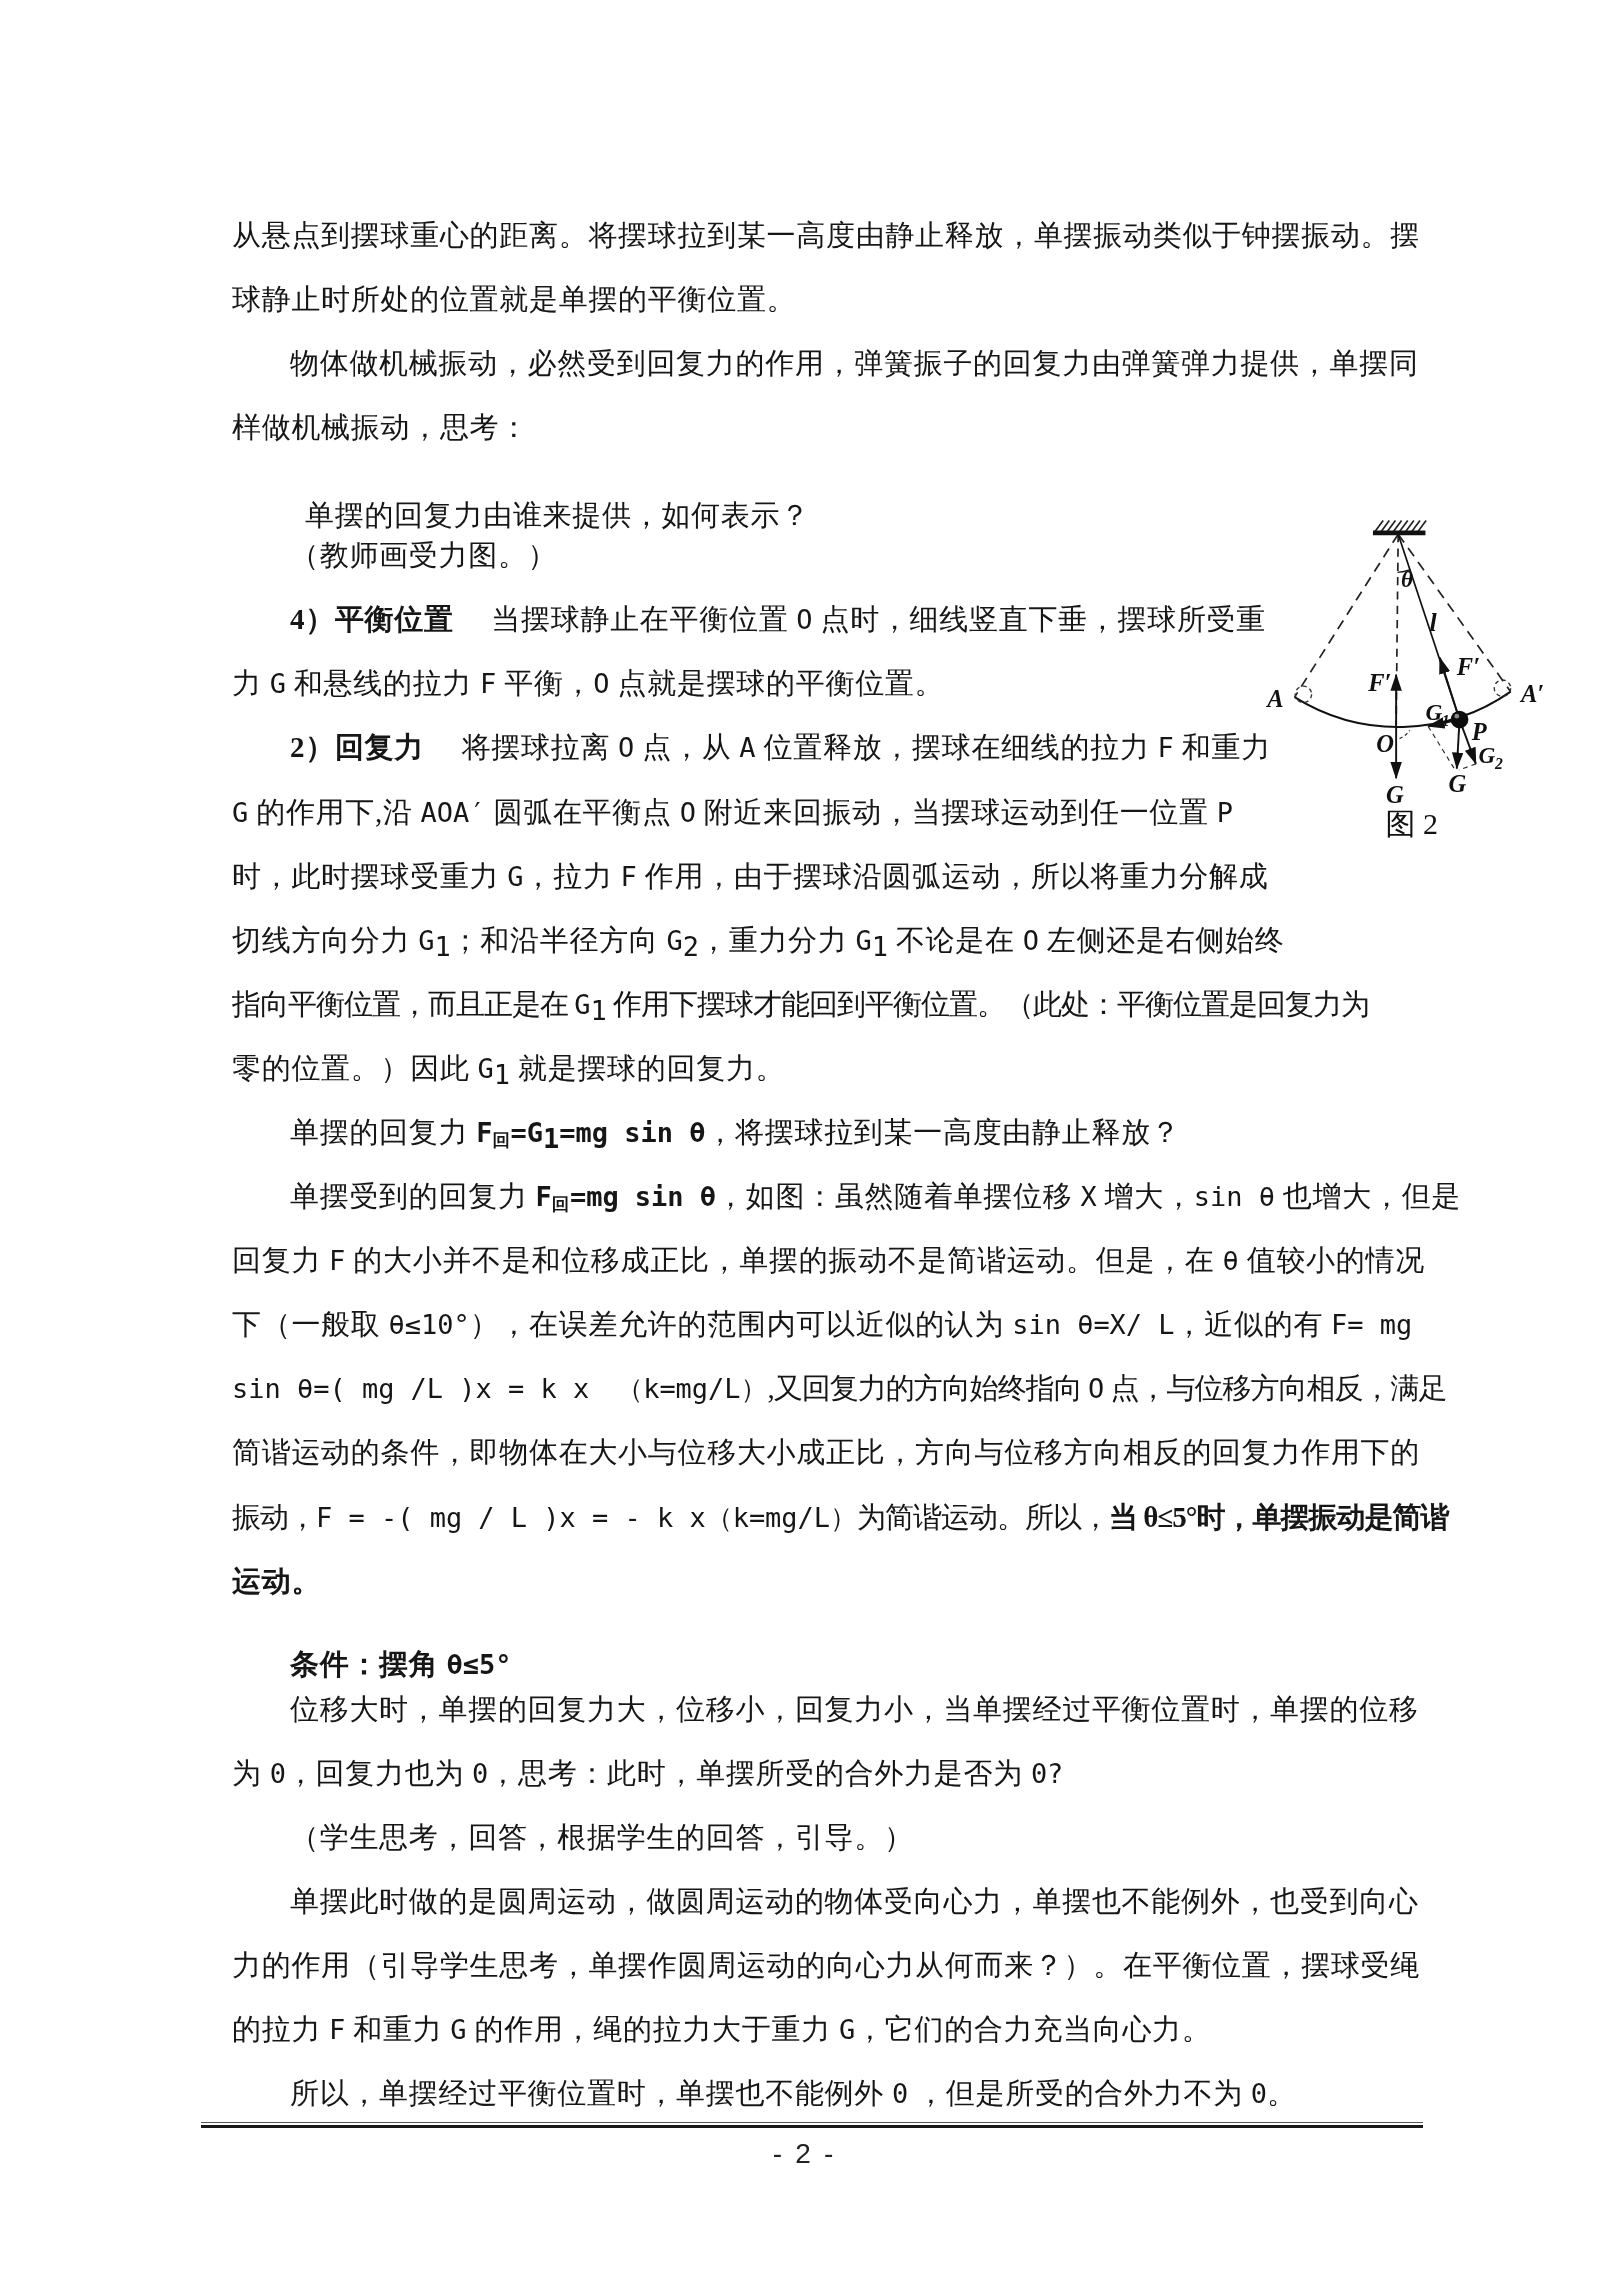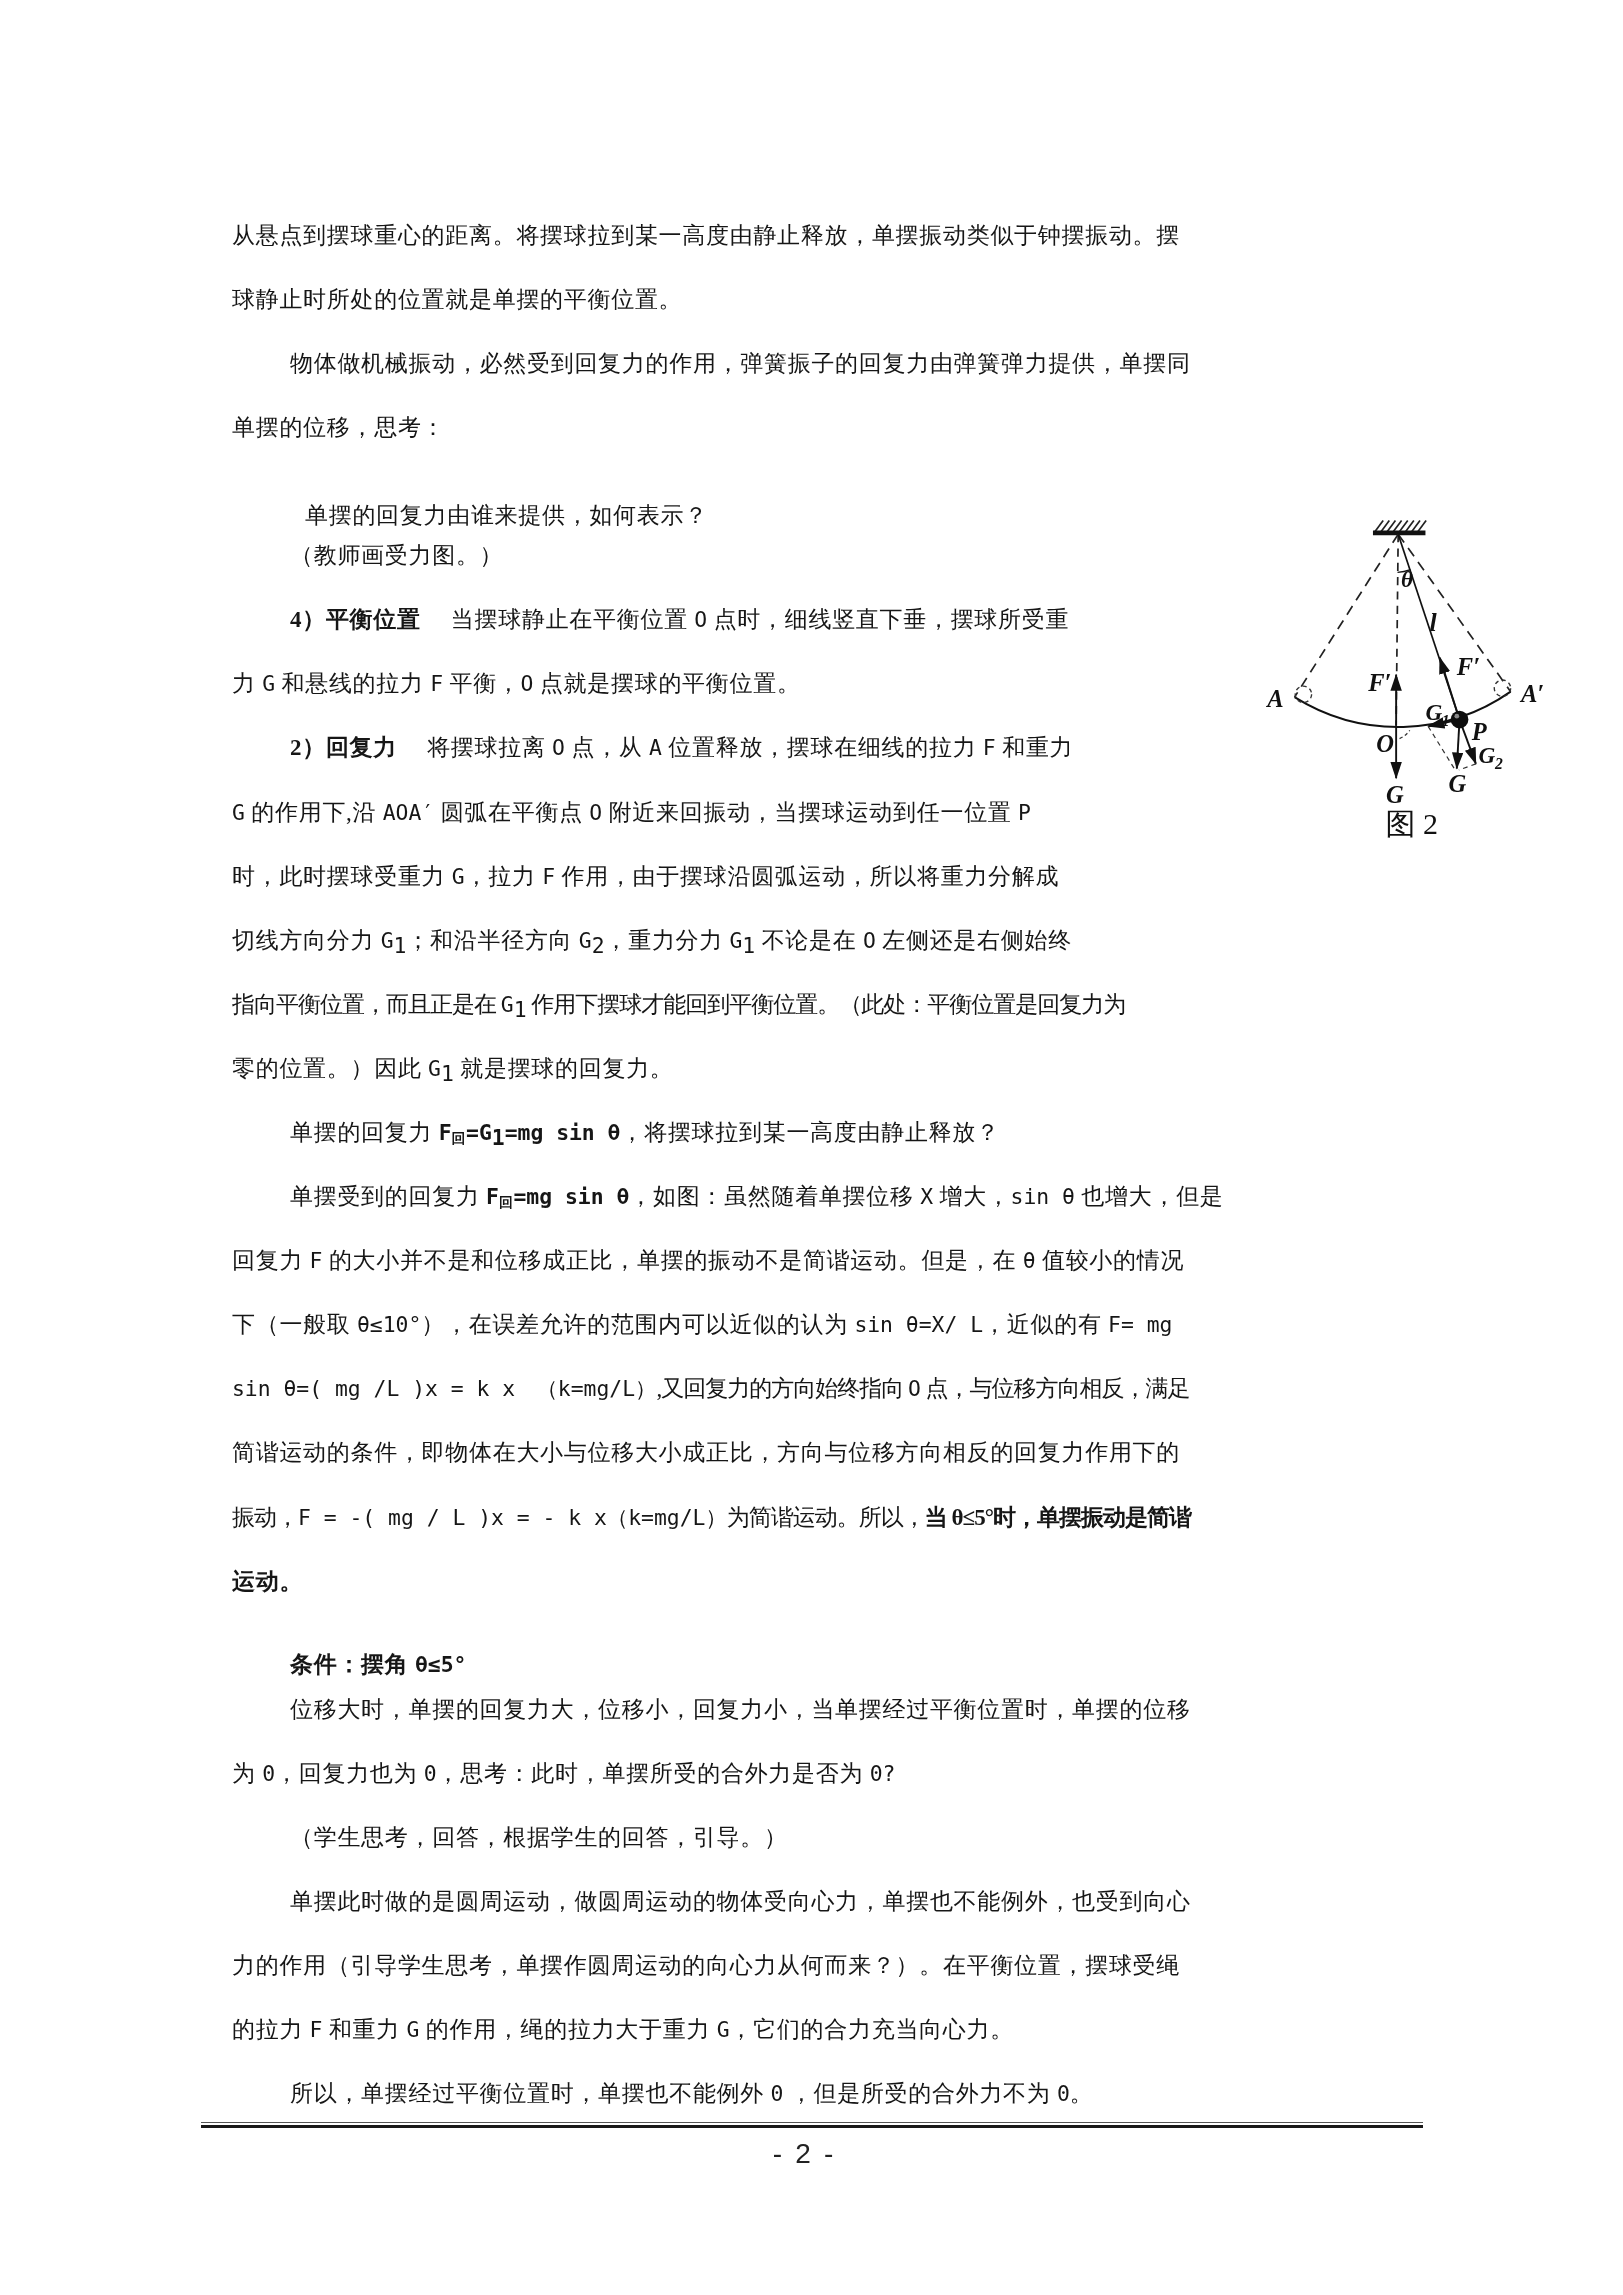--- a/index.html
+++ b/index.html
@@ -2,21 +2,21 @@
 <html style="font-size:11px"><head>
 <meta charset="utf-8">
 <style>
   html,body{margin:0;padding:0;}
   body{
     width:1623px;height:2295px;background:#ffffff;position:relative;
     font-family:"Liberation Serif","DejaVu Serif",serif;overflow:hidden;
   }
   .page{position:absolute;inset:0;background:#fff;}
   .line{
-    position:absolute;height:37px;line-height:37px;font-size:23px;color:#161616;
+    position:absolute;height:37px;line-height:37px;font-size:29px;color:#161616;
     white-space:nowrap;letter-spacing:0.7px;
     font-family:"Liberation Serif","DejaVu Serif",serif;
   }
   .line .b{font-weight:bold;}
   .line .m{font-family:"DejaVu Sans Mono","Liberation Mono",monospace;font-size:0.93em;letter-spacing:0;}
   .line sub{font-size:0.60em;vertical-align:-0.24em;line-height:0;}
   .figure-wrap{position:absolute;left:1248px;top:496px;width:314px;height:349px;}
   .fl{font-family:"Liberation Serif","DejaVu Serif",serif;font-style:italic;font-weight:bold;fill:#111;}
   .fcap{font-family:"Liberation Serif","DejaVu Serif",serif;font-style:normal;font-weight:normal;fill:#111;}
   .footer-rule{position:absolute;left:201px;top:2125px;width:1222px;height:2.7px;background:#191919;}
@@ -28,21 +28,21 @@
 </style>
 </head>
 <body>
 
 <div class="page">
 
   <div>
       <div class="line" style="top: 217px; left: 232px;"><span>从悬点到摆球重心的距离。将摆球拉到某一高度由静止释放，单摆振动类似于钟摆振动。摆</span></div>
       <div class="line" style="top: 281px; left: 232px;"><span>球静止时所处的位置就是单摆的平衡位置。</span></div>
       <div class="line" style="top: 345px; left: 290px;"><span>物体做机械振动，必然受到回复力的作用，弹簧振子的回复力由弹簧弹力提供，单摆同</span></div>
-      <div class="line" style="top: 409px; left: 232px;"><span>单摆的位移，思考：</span></div>
+      <div class="line" style="top: 409px; left: 232px;"><span>样做机械振动，思考：</span></div>
       <div class="line" style="top: 473px; left: 305px; margin-top: 24px;"><span>单摆的回复力由谁来提供，如何表示？</span></div>
       <div class="line" style="top: 537px; left: 290px;"><span>（教师画受力图。）</span></div>
       <div class="line" style="top: 601px; left: 290px;"><span class="b">4）平衡位置</span><span>　 当摆球静止在平衡位置 </span><span class="m">O</span><span> 点时，细线竖直下垂，摆球所受重</span></div>
       <div class="line" style="top: 665px; left: 232px;"><span>力 </span><span class="m">G</span><span> 和悬线的拉力 </span><span class="m">F</span><span> 平衡，</span><span class="m">O</span><span> 点就是摆球的平衡位置。</span></div>
       <div class="line" style="top: 729px; left: 290px;"><span class="b">2）回复力</span><span>　 将摆球拉离 </span><span class="m">O</span><span> 点，从 </span><span class="m">A</span><span> 位置释放，摆球在细线的拉力 </span><span class="m">F</span><span> 和重力</span></div>
       <div class="line" style="top: 794px; left: 232px; text-align: center;"><span class="m">G</span><span> 的作用下,沿 </span><span class="m">AOA′</span><span> 圆弧在平衡点 </span><span class="m">O</span><span> 附近来回振动，当摆球运动到任一位置 </span><span class="m">P</span></div>
       <div class="line" style="top: 858px; left: 232px;"><span>时，此时摆球受重力 </span><span class="m">G</span><span>，拉力 </span><span class="m">F</span><span> 作用，由于摆球沿圆弧运动，所以将重力分解成</span></div>
       <div class="line" style="top: 922px; left: 232px;"><span>切线方向分力 </span><span class="m">G</span><sub class="m">1</sub><span>；和沿半径方向 </span><span class="m">G</span><sub class="m">2</sub><span>，重力分力 </span><span class="m">G</span><sub class="m">1</sub><span> 不论是在 </span><span class="m">O</span><span> 左侧还是右侧始终</span></div>
       <div class="line" style="top: 986px; left: 232px; letter-spacing: -1px;"><span>指向平衡位置，而且正是在 </span><span class="m">G</span><sub class="m">1</sub><span> 作用下摆球才能回到平衡位置。（此处：平衡位置是回复力为</span></div>
       <div class="line" style="top: 1050px; left: 232px;"><span>零的位置。）因此 </span><span class="m">G</span><sub class="m">1</sub><span> 就是摆球的回复力。</span></div>

